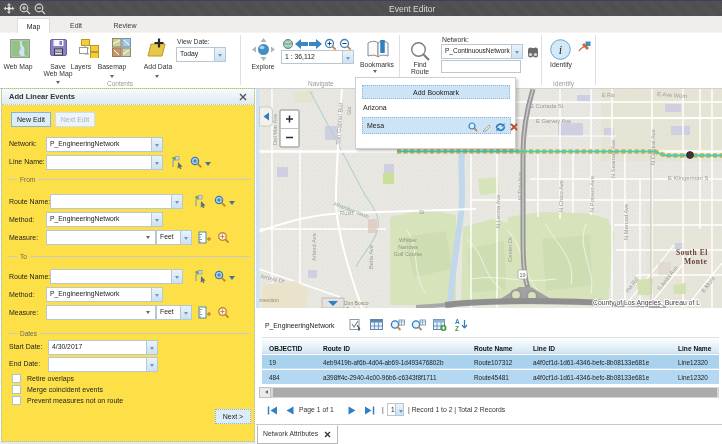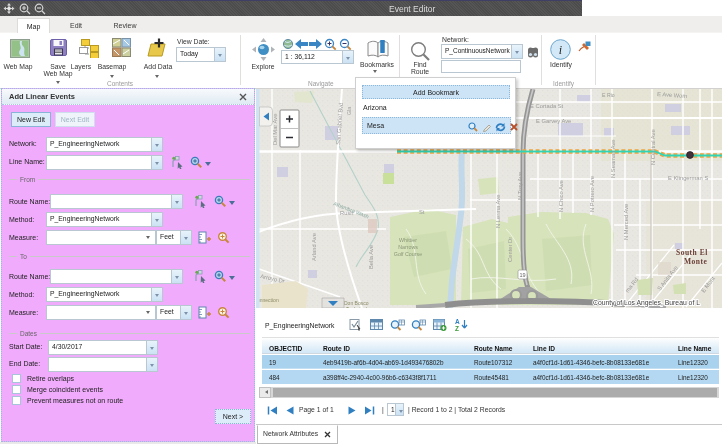--- a/index.html
+++ b/index.html
@@ -1,38 +1,38 @@
 <!DOCTYPE html>
 <html><head>
 <meta charset="utf-8">
 <style>
 * { margin:0; padding:0; box-sizing:border-box; }
 html,body { width:722px; height:444px; overflow:hidden; font-family:"Liberation Sans",sans-serif; background:#fff; }
 #app { position:relative; width:722px; height:444px; }
 .abs { position:absolute; }
 
-#topbar { left:0; top:0; width:582px; height:16px; background:repeating-linear-gradient(45deg,#555 0 1px,#4c4c4c 1px 2px); border-top:1px solid #3f3f63;padding-left:18px; }
+#topbar { left:0; top:0; width:722px; height:16px; background:repeating-linear-gradient(45deg,#555 0 1px,#4c4c4c 1px 2px); border-top:1px solid #3f3f63;padding-left:18px; }
 #topbar .title { position:absolute; left:389px; top:3px; color:#dcdcdc; font-size:8.5px; }
 
 #tabstrip { left:0; top:16px; width:722px; height:17px; background:#efeeec; border-bottom:1px solid #f5f4f2; }
 .tab { position:absolute; top:2px; height:15px; font-size:7px; color:#3a3a3a; text-align:center; line-height:15px; }
 .tab.active { background:#fff; border:1px solid #dcdbd9; border-bottom:none; color:#222; }
 
 #ribbon { left:0; top:33px; width:722px; height:56px; background:#fff; border-bottom:1px solid #d2d1cf; }
 .gsep { position:absolute; top:2px; width:1px; height:50px; background:#e0dfdd; }
 .glabel { position:absolute; top:47px; font-size:6.5px; color:#9a9a9a; }
 .rlabel { position:absolute; font-size:6.8px; color:#333; text-align:center; line-height:6.8px; }
 .combo { position:absolute; background:#fff; border:1px solid #b9c7d2; }
 .combo .txt { position:absolute; left:3px; top:2px; font-size:6.8px; color:#222; white-space:nowrap; }
 .dd { position:absolute; right:0; top:0; bottom:0; width:11px; background:linear-gradient(#e8f3fb,#cbe2f4); border-left:1px solid #b9c7d2; }
 .dd:after { content:""; position:absolute; left:2.5px; top:5.5px; border:2.8px solid transparent; border-top:3.6px solid #7d93ab; }
 .caret { position:absolute; width:0; height:0; border:2.5px solid transparent; border-top:3.5px solid #666; }
 .caret2 { position:absolute; width:0; height:0; border:3.5px solid transparent; border-top:4.5px solid #4a6e96; }
 
-#lpanel { left:1px; top:88px; width:254px; height:354px; background:#f0abfc; border:1px dotted #92bede; }
+#lpanel { left:1px; top:88px; width:254px; height:354px; background:#fde047; border:1px dotted #92bede; }
 #lptitle { position:absolute; left:0; top:0; width:252px; height:16px; background:linear-gradient(#f8fafc,#dfeaf3); border-bottom:1px dotted #a8cbe5; }
 #lptitle span { position:absolute; left:7px; top:3px; font-size:7.5px; font-weight:bold; color:#333; }
 .plbl { position:absolute; font-size:7px; color:#222; }
 .psep { position:absolute; left:7px; width:241px; height:9px; font-size:6.5px; color:#666; display:flex; align-items:center; }
 .psep i { font-style:normal; padding:0 3px 1px 3px; }
 .psep:before { content:""; width:8px; height:1px; background:#c9c9c9; }
 .psep:after { content:""; flex:1; height:1px; background:#c9c9c9; }
 .btn { position:absolute; font-size:7px; text-align:center; }
 .chk { position:absolute; width:9px; height:9px; background:#fff; border:1px solid #a8c4da; }
 

